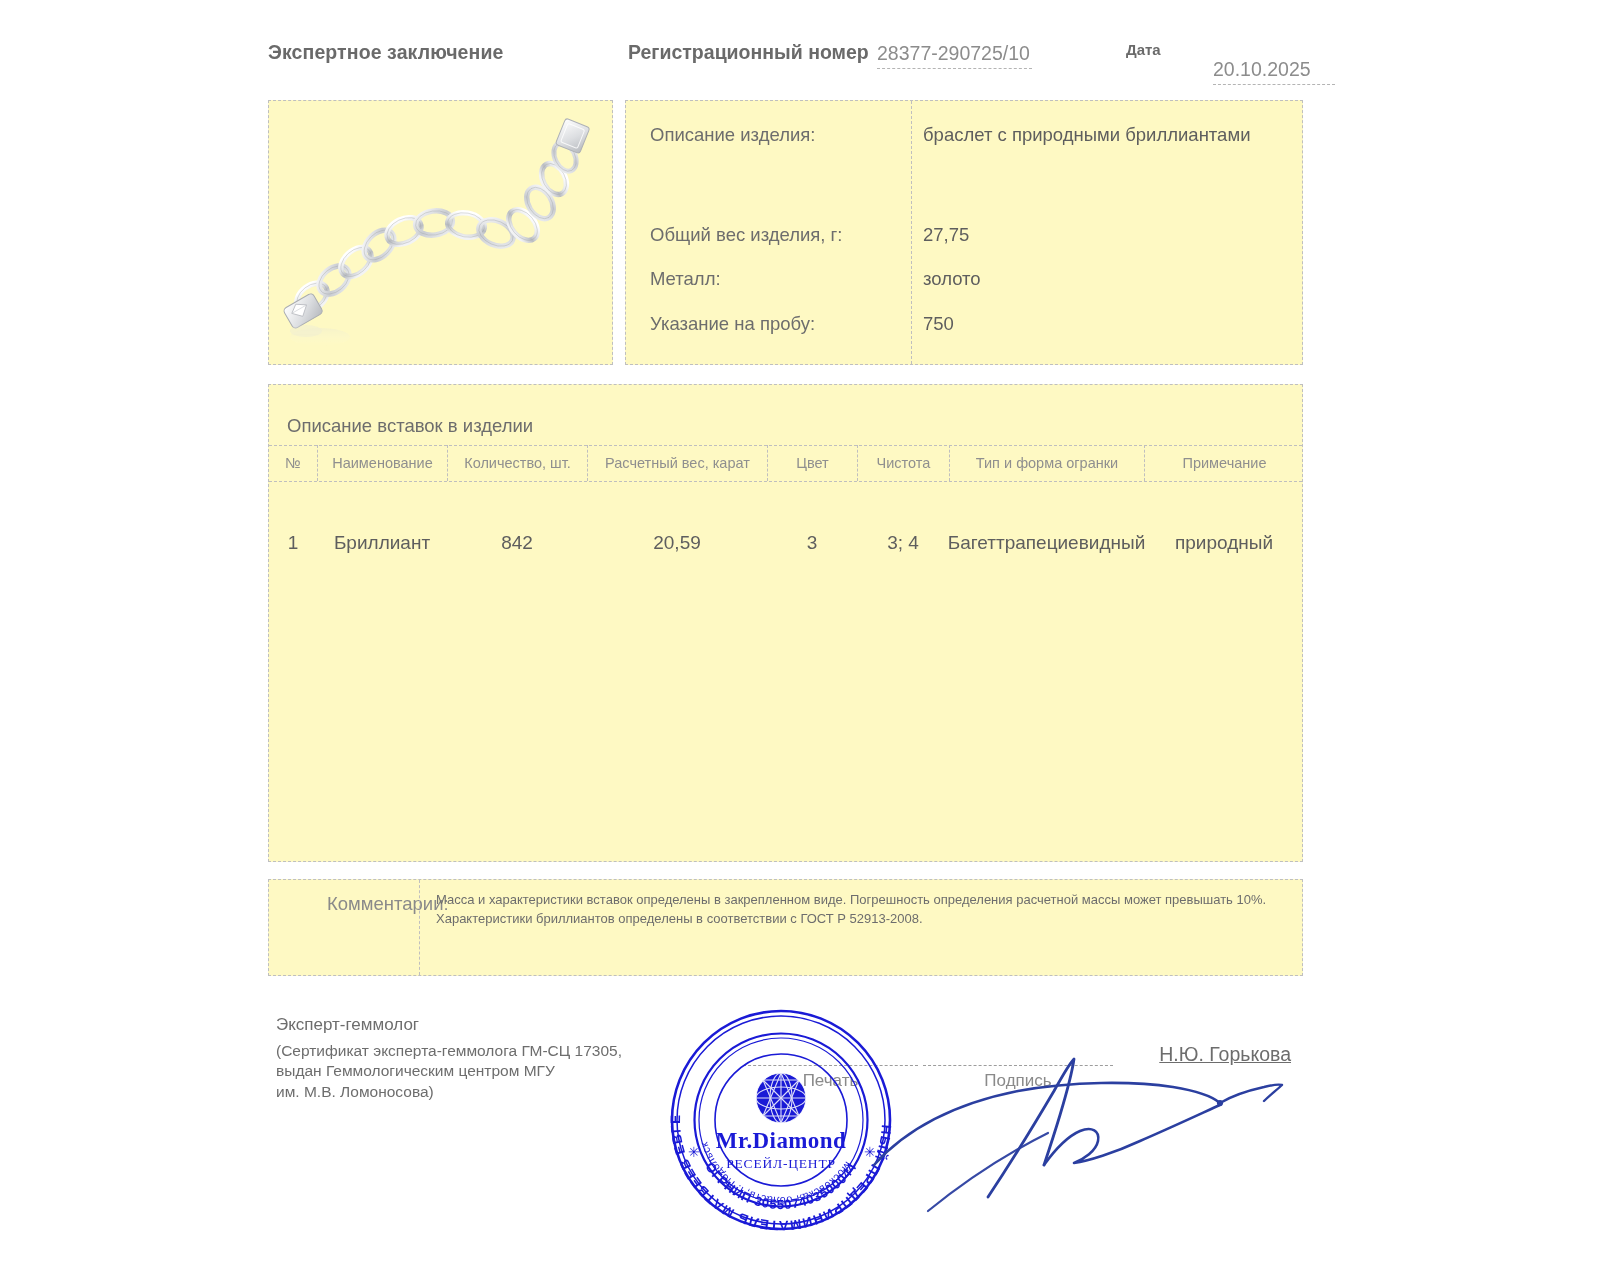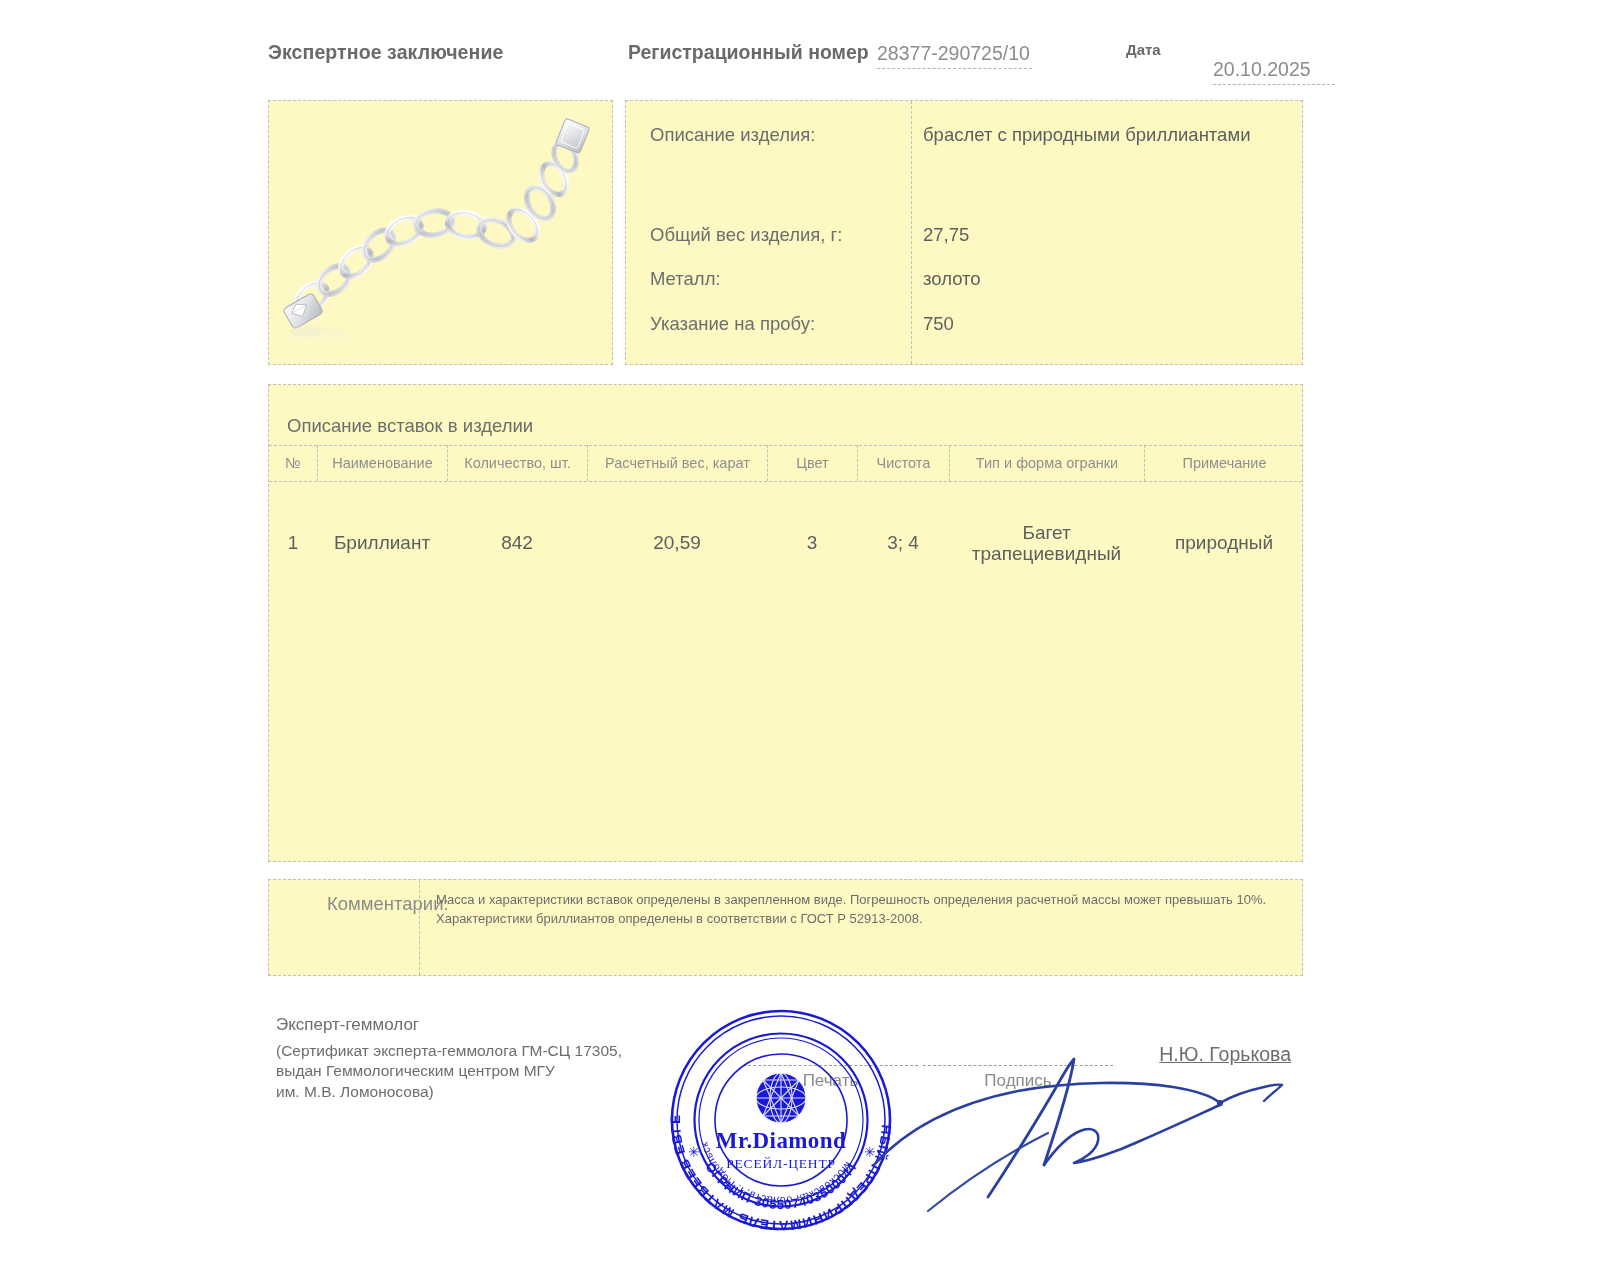--- a/index.html
+++ b/index.html
@@ -478,21 +478,21 @@
         <div class="tcell vsep" style="left:875px; width:160px;">Примечание</div>
       </div>
 
       <div class="trow trow-body" style="height:52px; margin-top:36px">
         <div class="tcell" style="left:0px;   width:48px;">1</div>
         <div class="tcell" style="left:48px;  width:130px;">Бриллиант</div>
         <div class="tcell" style="left:178px; width:140px;">842</div>
         <div class="tcell" style="left:318px; width:180px;">20,59</div>
         <div class="tcell" style="left:498px; width:90px;">3</div>
         <div class="tcell" style="left:588px; width:92px;">3; 4</div>
-        <div class="tcell" style="left:680px; width:195px; flex-direction:column; justify-content:center;">
+        <div class="tcell" style="left:680px; width:195px; justify-content:center;">
           <span class="two-line">Багет</span>
           <span class="two-line">трапециевидный</span>
         </div>
         <div class="tcell" style="left:875px; width:160px;">природный</div>
       </div>
     </div>
   </div>
 
   <div class="comments-box dbox">
     <div class="comments-label">Комментарии:</div>

